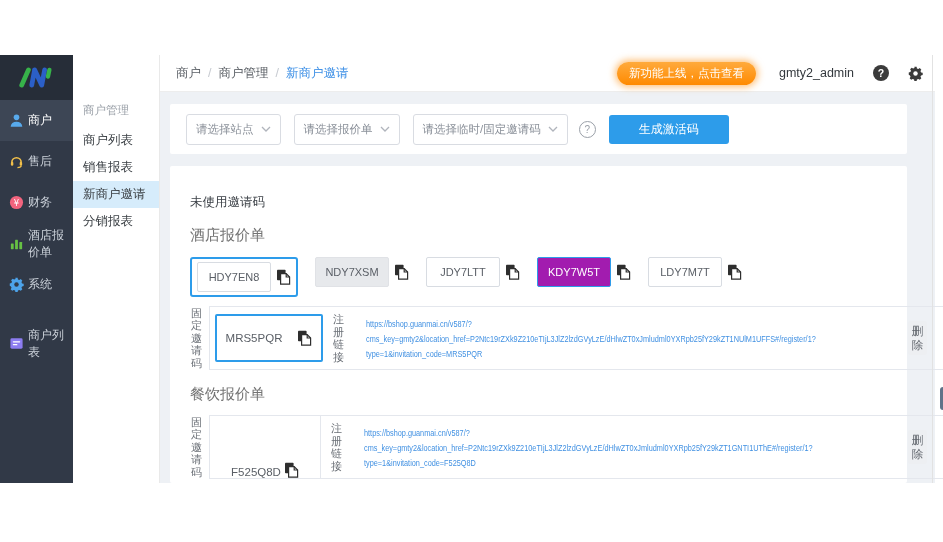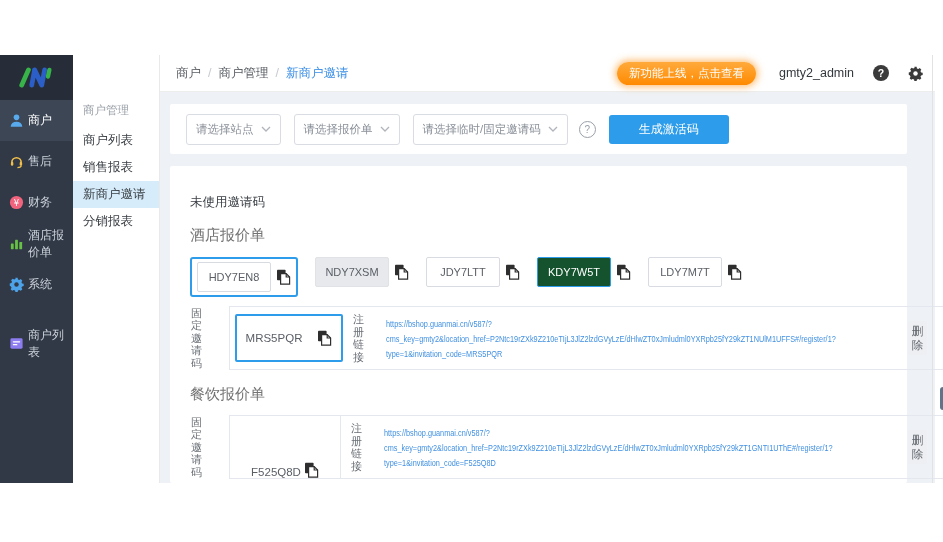--- a/index.html
+++ b/index.html
@@ -50,27 +50,27 @@
   
   .card{margin:12px 28px 0 10px;height:317px;background:#fff;border-radius:2px;box-sizing:border-box;
         padding:16px 14px 0 20px;position:relative;}
   .unused{font-size:12.5px;color:#3c4147;margin-top:12px;}
   .gtitle{font-size:15px;color:#737373;margin-top:15px;}
   .chips{display:flex;align-items:flex-start;margin-top:12px;gap:17px;height:38px;}
   .chip{display:flex;align-items:center;gap:5px;}
   .chip-code{width:72px;height:28px;border:1px solid #d8dce2;border-radius:2px;display:flex;align-items:center;
              justify-content:center;font-size:11px;color:#5a5f66;background:#fff;cursor:pointer;}
   .chip-code.muted{background:#e7e9ec;border-color:#e0e2e6;}
-  .chip-code.active{background:#14532d;border-color:#2d9cea;color:#fff;}
+  .chip-code.active{background:#a21caf;border-color:#2d9cea;color:#fff;}
   .chip-outline{border:2px solid #2d9cea;border-radius:3px;padding:3px 5px;display:flex;}
   .copy-btn{display:flex;cursor:pointer;flex:none;}
 
   .fixed-row{display:flex;align-items:center;margin-top:11px;position:relative;}
   .v-label{width:13px;font-size:11px;line-height:12.5px;color:#6b7077;word-break:break-all;
-           text-align:center;margin-right:26px;flex:none;}
+           text-align:center;margin-right:6px;flex:none;}
   .row-box{flex:1;border:1px solid #e4e7ed;display:flex;align-items:center;min-height:64px;box-sizing:border-box;}
   .code-cell{width:104px;min-height:44px;border:2px solid #2d9cea;border-radius:2px;margin:5px 9px 5px 5px;
              display:flex;align-items:center;justify-content:center;gap:15px;font-size:11.5px;color:#5a5f66;flex:none;}
   .code-cell2{width:110px;align-self:stretch;border-right:1px solid #e4e7ed;margin-right:9px;display:flex;
               align-items:flex-end;justify-content:center;gap:3px;font-size:11.5px;color:#5a5f66;flex:none;}
   .v-label.inner{margin:0 21px 0 0;}
   .urlwrap{flex:1;overflow:hidden;}
   .urllines{width:622px;transform:scaleX(.77);transform-origin:0 50%;font-size:9.5px;line-height:15px;
             color:#4090e2;white-space:nowrap;cursor:pointer;}
   .del{position:absolute;right:-34px;top:50%;transform:translateY(-50%);width:15px;font-size:11.5px;

